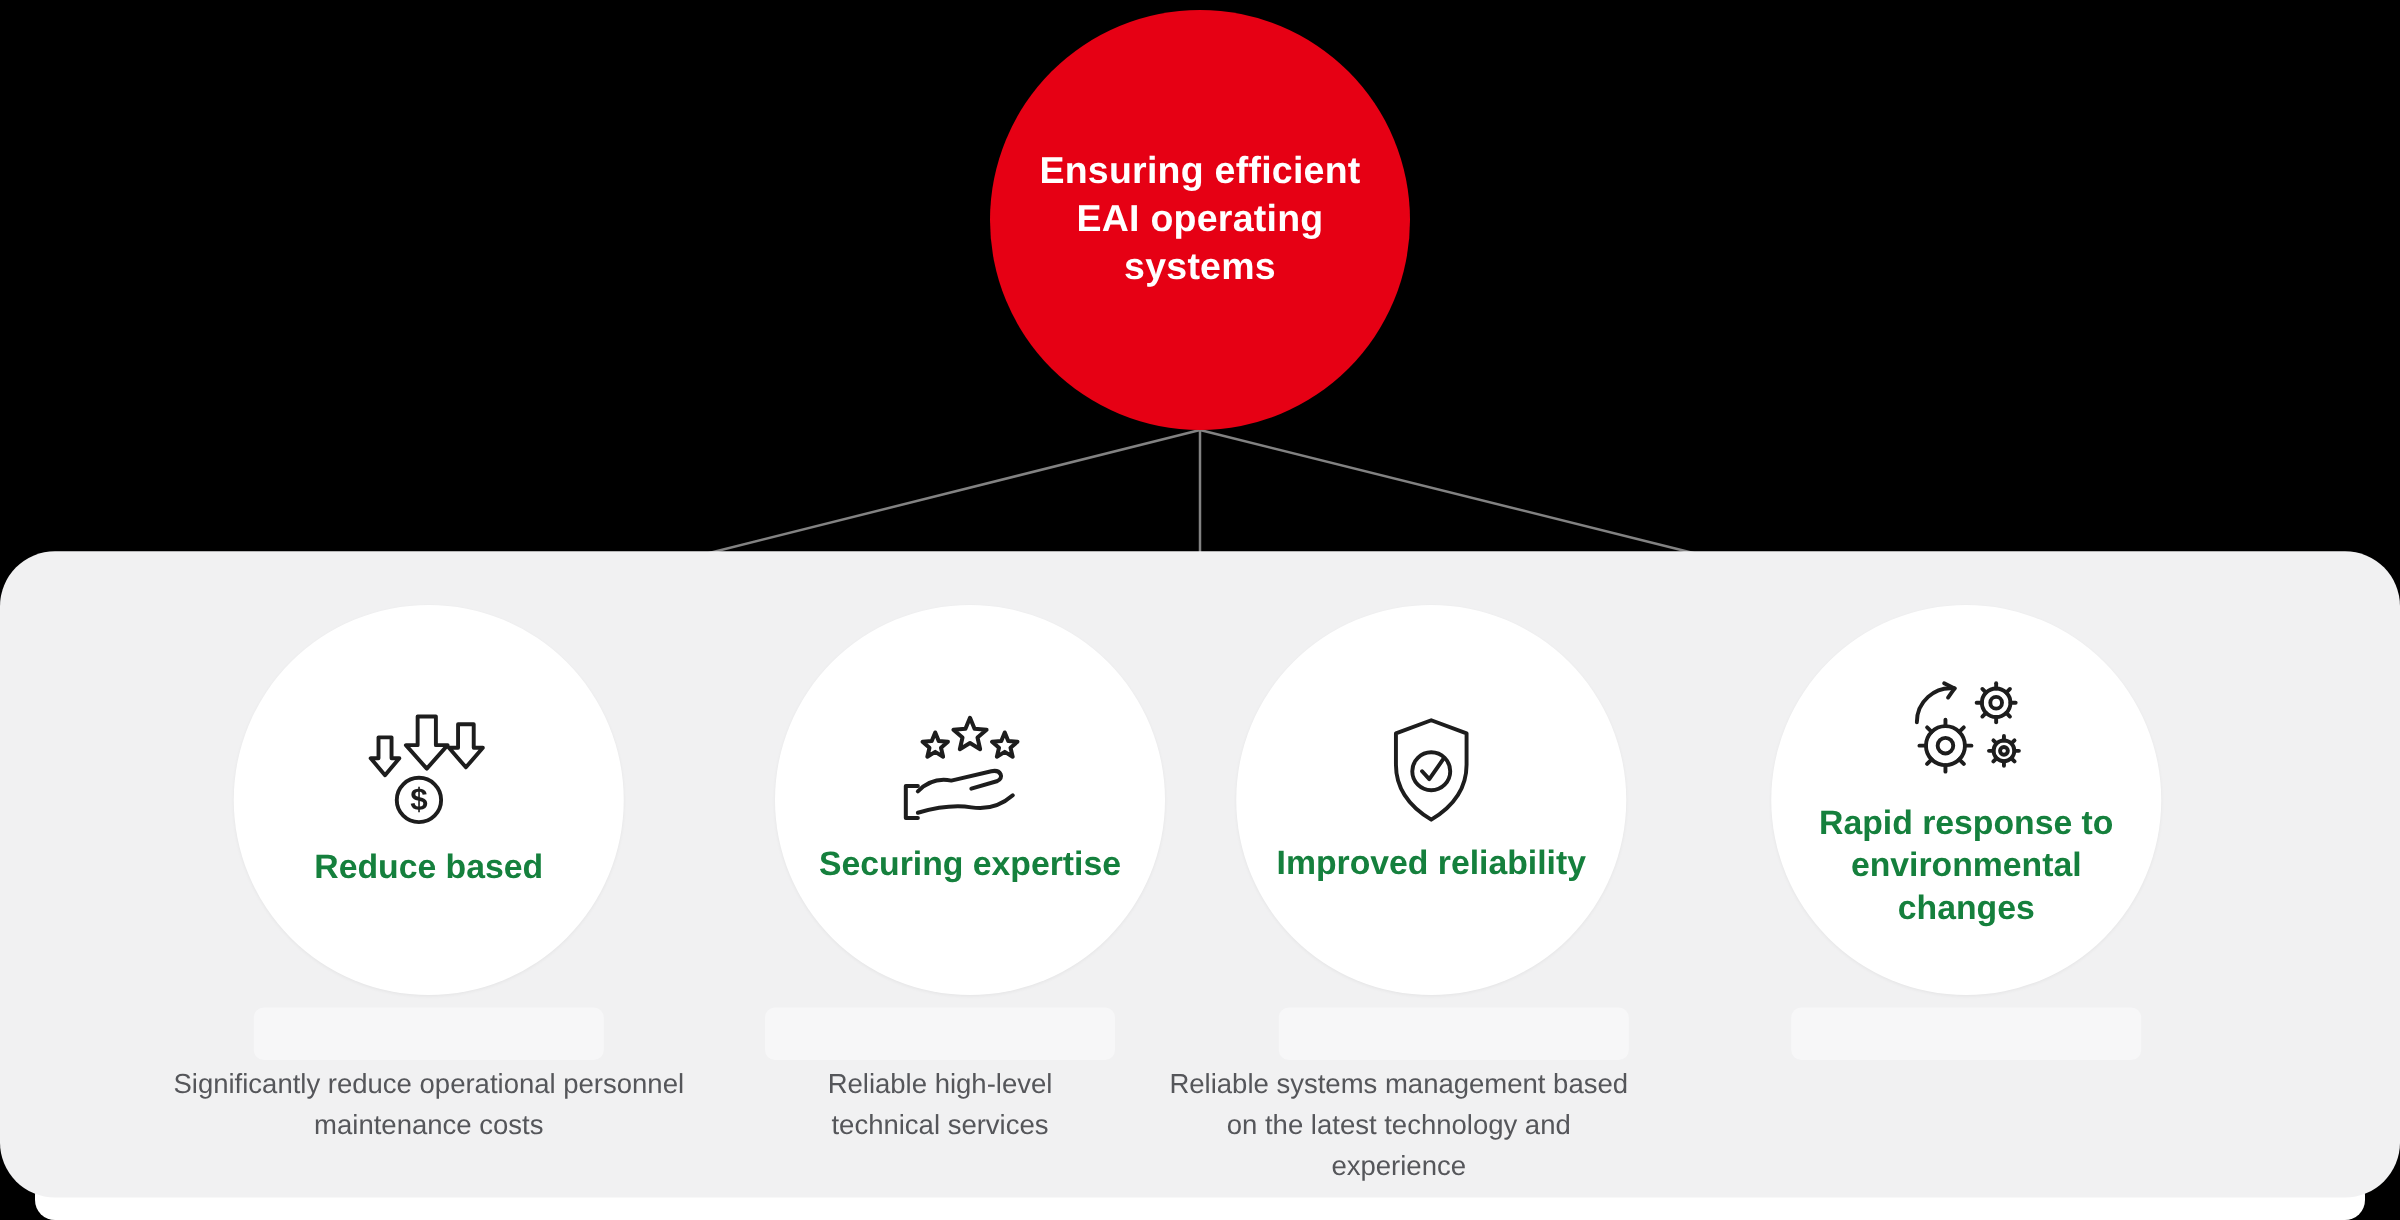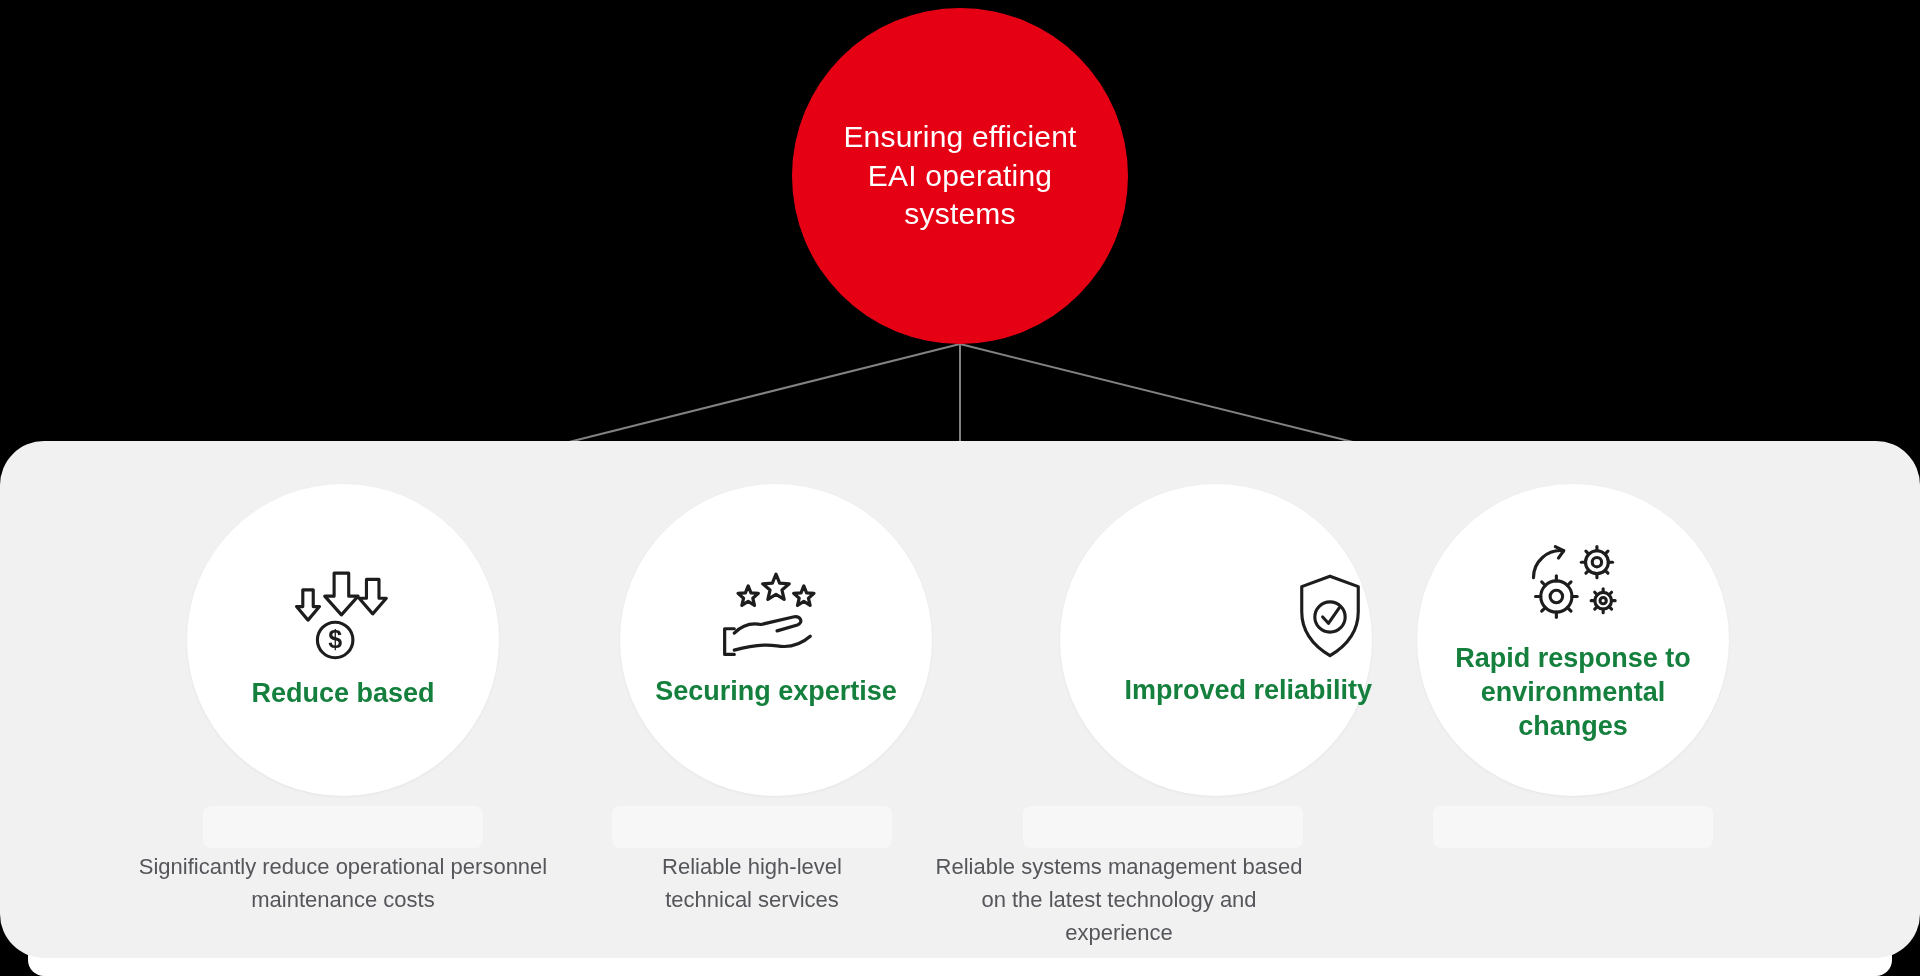--- a/index.html
+++ b/index.html
@@ -8,41 +8,41 @@
     font-family:"Liberation Sans", sans-serif;
   }
   
   .connectors{position:absolute;left:0;top:0;width:1920px;height:976px;z-index:0;}
   
   .red-circle{
     position:absolute;left:792px;top:8px;width:336px;height:336px;border-radius:50%;
     background:#e60014;display:flex;align-items:center;justify-content:center;z-index:1;
   }
   .red-circle .label{
-    color:#fff;font-weight:400;font-size:30px;line-height:1.28;text-align:center;
+    color:#fff;font-weight:700;font-size:30px;line-height:1.28;text-align:center;
     white-space:pre-line;letter-spacing:.2px;
   }
   
   .panel{
     position:absolute;left:0;top:441px;width:1920px;height:517px;
     background:#f1f1f2;border-radius:44px;z-index:1;
   }
   .bottom-strip{
     position:absolute;left:28px;top:940px;width:1864px;height:36px;
     background:#ffffff;border-radius:16px;z-index:0;
   }
   
   .benefit-circle{
     position:absolute;top:484px;width:312px;height:312px;border-radius:50%;
     background:#ffffff;z-index:2;display:flex;flex-direction:column;align-items:center;
     justify-content:center;box-shadow:0 1px 3px rgba(0,0,0,0.05);
   }
   .benefit-circle.c1{left:187px;}
   .benefit-circle.c2{left:620px;}
-  .benefit-circle.c3{left:1060px;align-items:flex-end;}
+  .benefit-circle.c3{left:989px;}
   .benefit-circle.c4{left:1417px;}
   .benefit-icon{flex:0 0 auto;}
   .benefit-title{
     margin-top:12px;font-weight:700;font-size:27px;line-height:1.25;color:#15803d;
     text-align:center;max-width:290px;
   }
   .benefit-circle.c4 .benefit-title{max-width:250px;}
   
   .desc-backdrop{
     position:absolute;top:806px;height:42px;width:280px;background:#f7f7f8;

